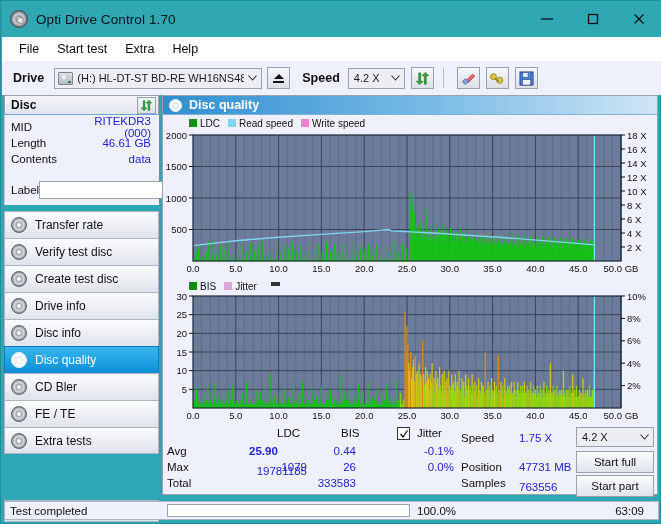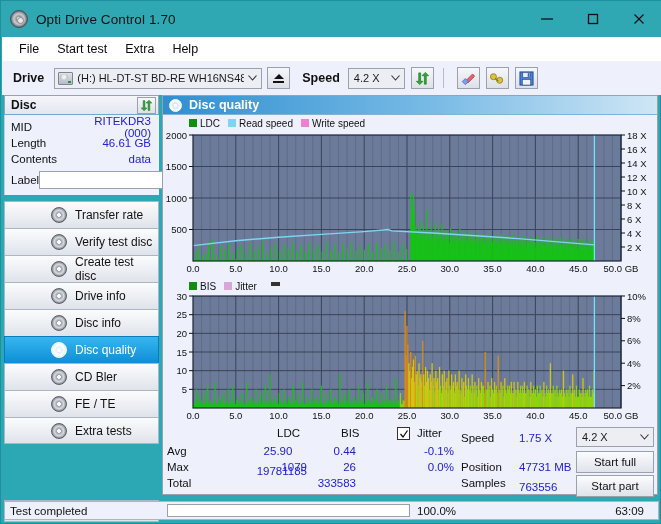--- a/index.html
+++ b/index.html
@@ -140,21 +140,21 @@
   }
   .disc-info {
     background: #eef0fb; border-left: 1px solid #c7cbd6;
     padding: 4px 4px 4px 6px;
   }
   .di-row {
     display: flex; align-items: center; height: 16px; font-size: 11.5px;
   }
   .di-key { color: #111; width: 62px; }
   .di-val { color: #2222cc; flex: 1; text-align: right; padding-right: 4px; }
-  .label-row { display: flex; align-items: center; height: 22px; margin-top: 2px; }
+  .label-row { display: flex; align-items: center; height: 22px; margin-top: 12px; }
   .label-key { font-size: 11.5px; color: #111; width: 35px; }
   .label-input {
     flex: 1; height: 18px; background: #fff; border: 1px solid #9aa0ac;
   }
   .disc-btn {
     width: 20px; height: 19px; margin-left: 4px;
     background: linear-gradient(#f6f7f9, #dde0e7); border: 1px solid #9aa0ac;
     display: flex; align-items: center; justify-content: center;
   }
   .disc-btn .cd {
@@ -165,21 +165,21 @@
   .disc-btn .cd::after {
     content: ""; position: absolute; left: 4.5px; top: 4.5px; width: 3px; height: 3px;
     border-radius: 50%; background: #fff; border: 1px solid #9a9a6a;
   }
 
   .nav-list { margin-top: 6px; }
   .nav-item {
     height: 27px; display: flex; align-items: center;
     background: linear-gradient(#fbfcfd, #dfe3ea);
     border: 1px solid #aeb4c0; border-bottom: none;
-    font-size: 12px; color: #111; padding-left: 40px;
+    font-size: 12px; color: #111;
   }
   .nav-item:last-child { border-bottom: 1px solid #aeb4c0; }
   .nav-item.active {
     background: linear-gradient(#37b6f0, #0d8fd6);
     color: #fff; border-color: #0b7cbb;
   }
   .nav-ic {
     width: 16px; height: 16px; margin-left: 6px; margin-right: 8px;
     border-radius: 50%;
     background: radial-gradient(circle, #fafafa 16%, #9aa0ab 22%, #d7dae0 48%, #6f747c 78%, #43474d 100%);
@@ -1574,21 +1574,21 @@
         <span class="st hdr" style="left:177px; top:2px;">BIS</span>
 
         <div class="chk" style="left:233px; top:2px;">
           <svg width="10" height="10" viewBox="0 0 10 10">
               <path d="M1.5 5 L4 8 L8.5 1.5" fill="none" stroke="#111" stroke-width="1.3"></path>
             </svg>
         </div>
         <span class="st hdr" style="left:253px; top:2px;">Jitter</span>
 
         <span class="st k" style="left:3px; top:20px;">Avg</span>
-        <span class="st v" style="left:85px; top:20px; width:58px; text-align:center;">25.90</span>
+        <span class="st v" style="left:85px; top:20px; width:58px; text-align:left;font-weight:bold;">25.90</span>
         <span class="st v" style="left:148px; top:20px; width:44px; text-align:right;">0.44</span>
         <span class="st v" style="left:240px; top:20px; width:50px; text-align:right;">-0.1%</span>
 
         <span class="st k" style="left:3px; top:36px;">Max</span>
         <span class="st v" style="left:85px; top:36px; width:58px; text-align:right;">1079</span>
         <span class="st v" style="left:148px; top:36px; width:44px; text-align:right;">26</span>
         <span class="st v" style="left:240px; top:36px; width:50px; text-align:right;">0.0%</span>
 
         <span class="st k" style="left:3px; top:52px;">Total</span>
         <span class="st v" style="left:55px; top:40px; width:88px; text-align:right;">19781185</span>

